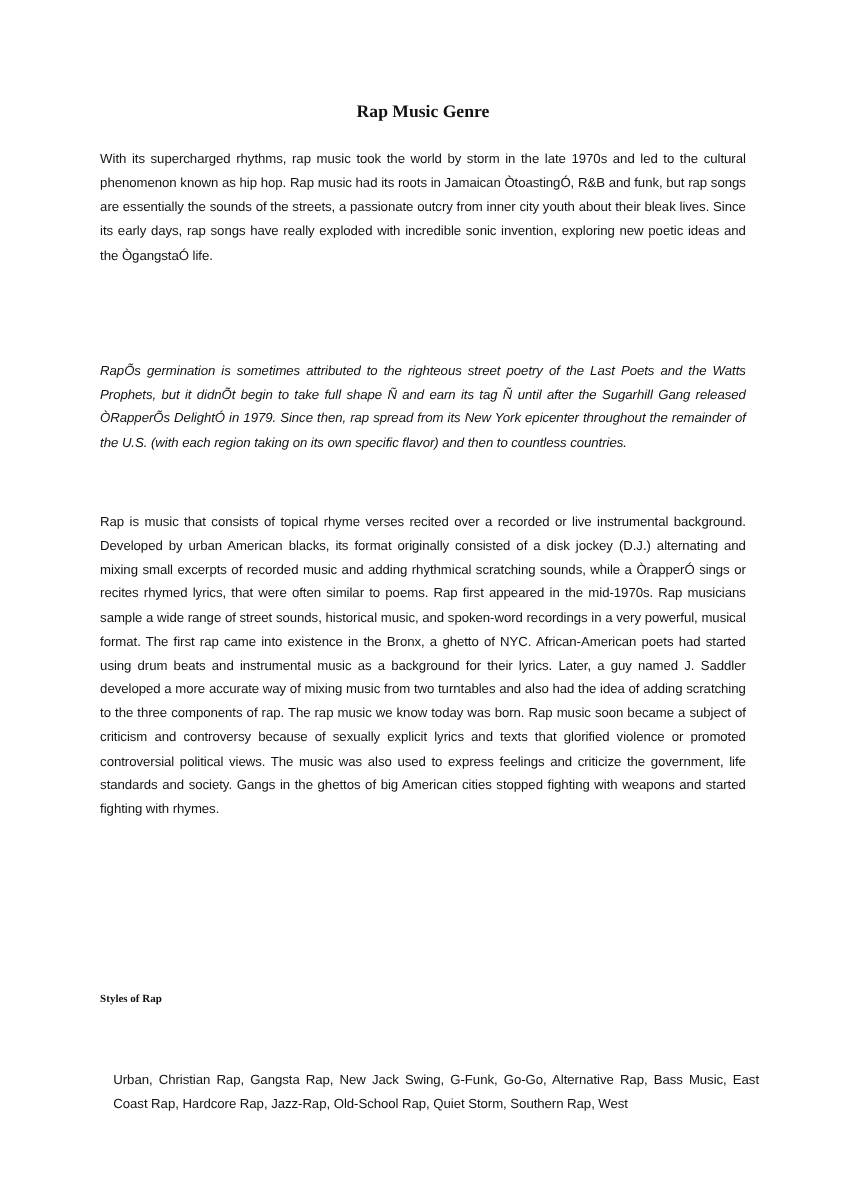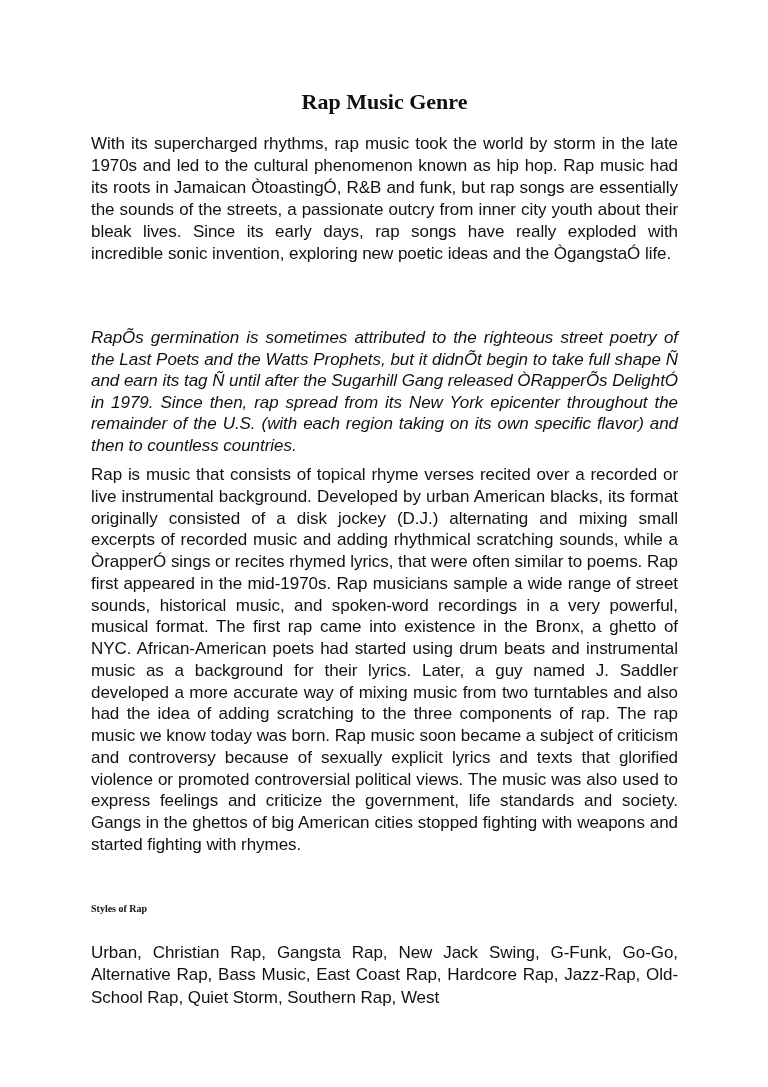--- a/index.html
+++ b/index.html
@@ -21,52 +21,52 @@
       width: 587px;
     }
     .title {
       position: absolute;
       top: 91px;
       left: 0;
       width: 587px;
       text-align: center;
       font-family: "Liberation Serif", "DejaVu Serif", serif;
       font-weight: bold;
-      font-size: 22px;
+      font-size: 16px;
       line-height: 22px;
       margin: 0;
       color: #111;
     }
     .para {
       position: absolute;
       left: 0;
       width: 587px;
       margin: 0;
       font-family: "Liberation Sans", "DejaVu Sans", sans-serif;
-      font-size: 17px;
+      font-size: 12px;
       text-align: justify;
       text-align-last: left;
       color: #111;
       letter-spacing: -0.05px;
     }
     #p1 { top: 133px; line-height: 22.1px; }
     #p2 { top: 327px; line-height: 21.6px; font-style: italic; }
     #p3 { top: 464px; line-height: 21.75px; }
     .subhead {
       position: absolute;
       top: 900px;
       left: 0;
       margin: 0;
       font-family: "Liberation Serif", "DejaVu Serif", serif;
       font-weight: bold;
       font-size: 10px;
       line-height: 18px;
       color: #111;
     }
-    #p4 { top: 942px; line-height: 22.4px; }
+    #p4 { top: 970px; line-height: 22.4px; margin-left: 12px; }
   </style>
 </head>
 <body>
 
 <div class="page">
   <h1 class="title" id="title">Rap Music Genre</h1>
 
   <p class="para" id="p1">With its supercharged rhythms, rap music took the world by storm in the late 1970s and led to the cultural phenomenon known as hip hop. Rap music had its roots in Jamaican ÒtoastingÓ, R&amp;B and funk, but rap songs are essentially the sounds of the streets, a passionate outcry from inner city youth about their bleak lives. Since its early days, rap songs have really exploded with incredible sonic invention, exploring new poetic ideas and the ÒgangstaÓ life.</p>
 
   <p class="para" id="p2">RapÕs germination is sometimes attributed to the righteous street poetry of the Last Poets and the Watts Prophets, but it didnÕt begin to take full shape Ñ and earn its tag Ñ until after the Sugarhill Gang released ÒRapperÕs DelightÓ in 1979. Since then, rap spread from its New York epicenter throughout the remainder of the U.S. (with each region taking on its own specific flavor) and then to countless countries.</p>

